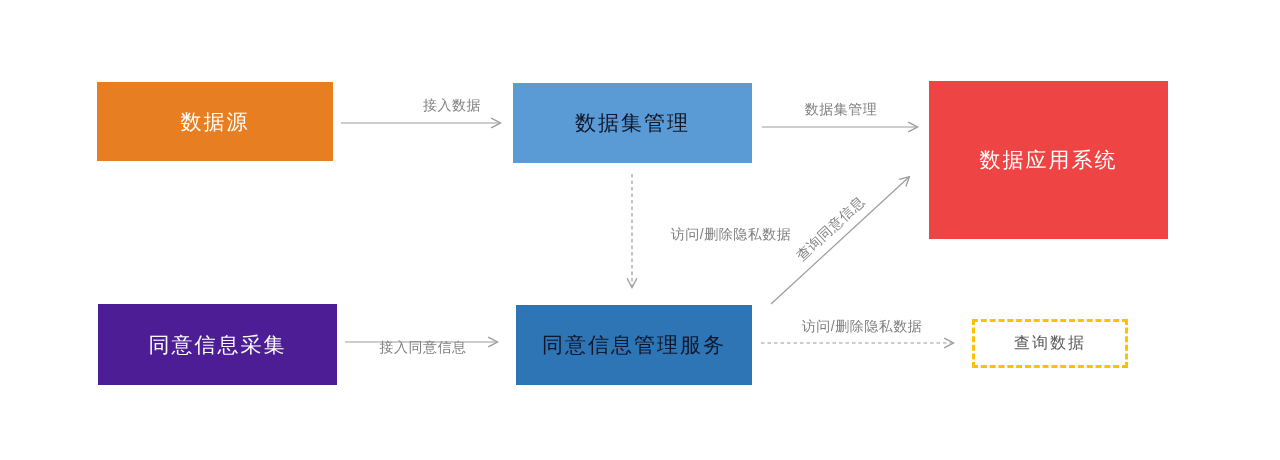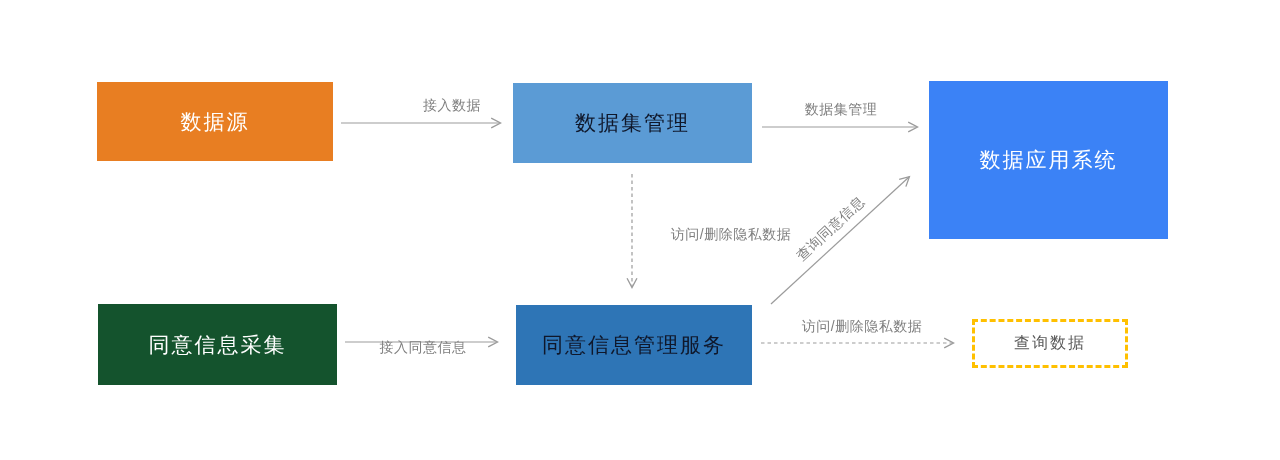--- a/index.html
+++ b/index.html
@@ -86,25 +86,25 @@
   </svg>
 
   <div class="node node-data-source" style="background-color: rgb(232, 126, 34);">
     <span class="node-label" style="color: rgb(255, 255, 255);">数据源</span>
   </div>
 
   <div class="node node-dataset-mgmt" style="background-color: rgb(91, 155, 213);">
     <span class="node-label" style="color: #0f172a;">数据集管理</span>
   </div>
 
-  <div class="node node-data-app" style="background-color: #3b82f6;">
+  <div class="node node-data-app" style="background-color: #ef4444;">
     <span class="node-label" style="color: rgb(255, 255, 255);">数据应用系统</span>
   </div>
 
-  <div class="node node-consent-collect" style="background-color: #14532d;">
+  <div class="node node-consent-collect" style="background-color: #4c1d95;">
     <span class="node-label" style="color: rgb(255, 255, 255);">同意信息采集</span>
   </div>
 
   <div class="node node-consent-mgmt" style="background-color: rgb(46, 117, 182);">
     <span class="node-label" style="color: #0f172a;">同意信息管理服务</span>
   </div>
 
   <div class="node node-other-app" style="border-color: rgb(255, 192, 0);">
     <span class="node-label" style="color: rgb(89, 89, 89);">查询数据</span>
   </div>

